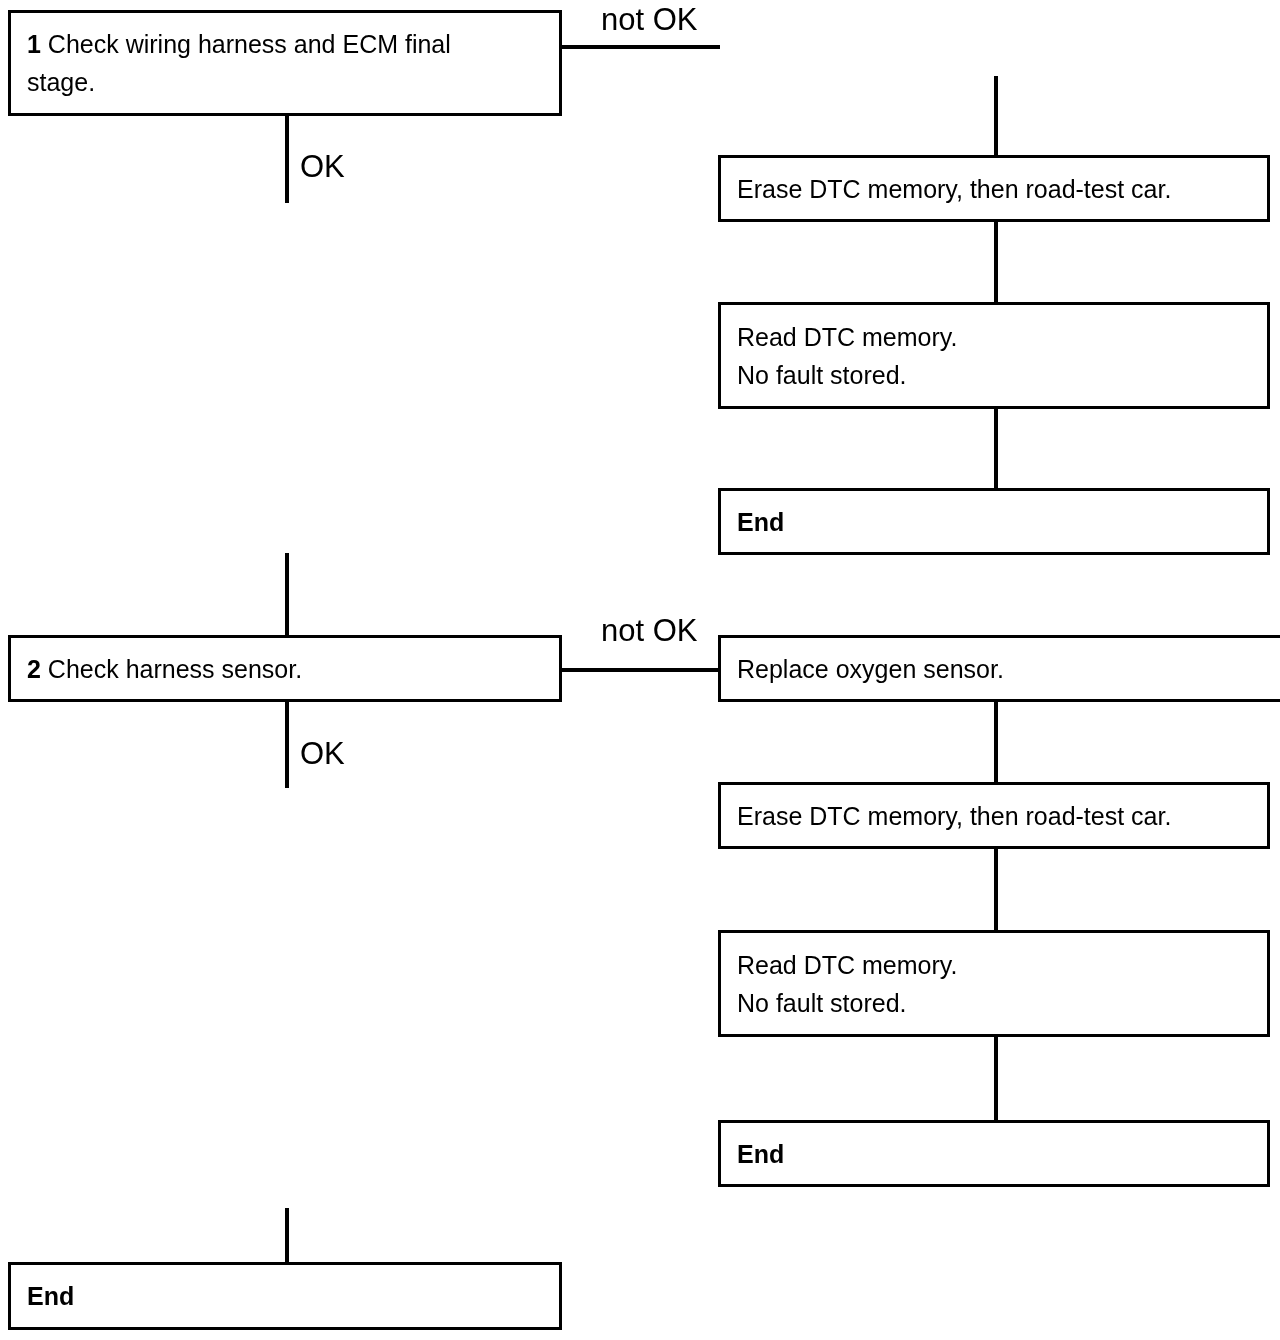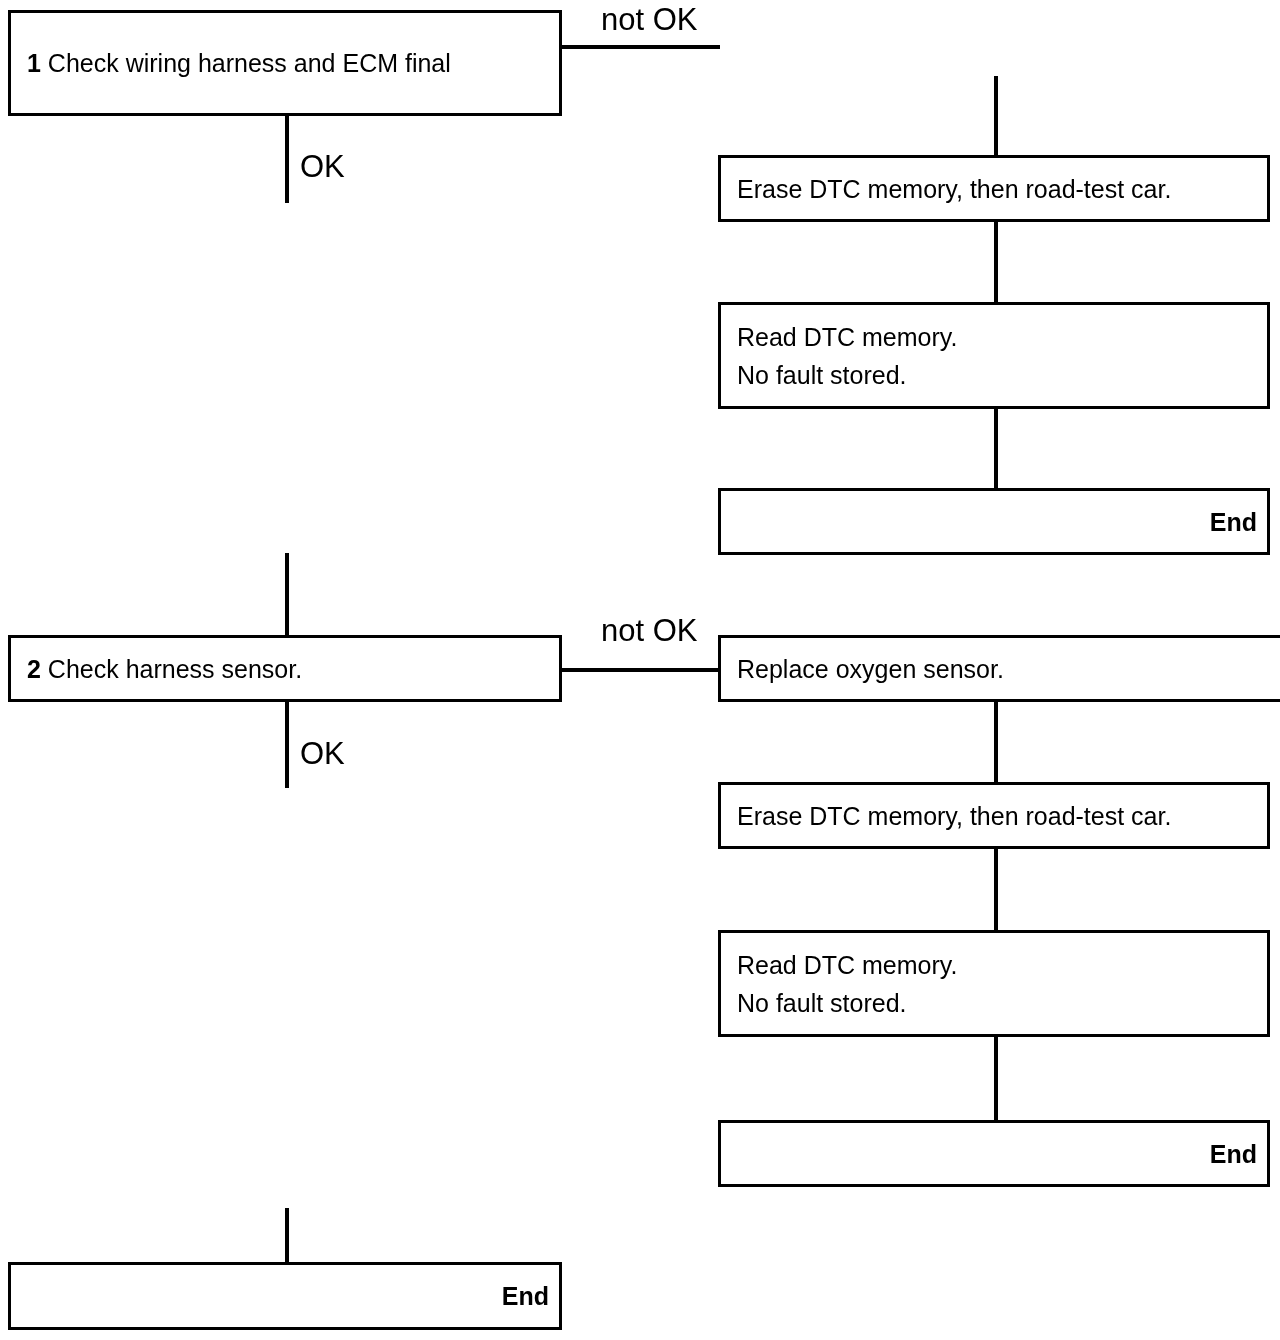--- a/index.html
+++ b/index.html
@@ -31,21 +31,20 @@
     font-size: 25px;
     line-height: 38px;
     color: #000000;
     white-space: nowrap;
   }
   .node .line .step-num {
     font-weight: bold;
   }
   .node .line.bold {
     font-weight: bold;
-    text-align: right;
   }
   .connector {
     position: absolute;
     background: #000000;
     z-index: 1;
   }
   .connector.v { width: 4px; }
   .connector.h { height: 4px; }
   .edge-label {
     position: absolute;
@@ -56,20 +55,21 @@
     z-index: 2;
   }
 </style>
 </head>
 <body>
 
 <div id="canvas">
 
   <div class="node" style="left:8px; top:10px; width:554px; height:106px;">
     <div class="line"><span class="step-num">1</span> <span>Check wiring harness and ECM final</span></div>
+    <div class="line">stage.</div>
   </div>
 
   <div class="connector h" style="left:560px; top:45px; width:160px;"></div>
   <div class="edge-label" style="left:601px; top:6px;">not OK</div>
 
   <div class="connector v" style="left:285px; top:113px; height:90px;"></div>
   <div class="edge-label" style="left:300px; top:153px;">OK</div>
 
   <div class="connector v" style="left:285px; top:553px; height:84px;"></div>
 

